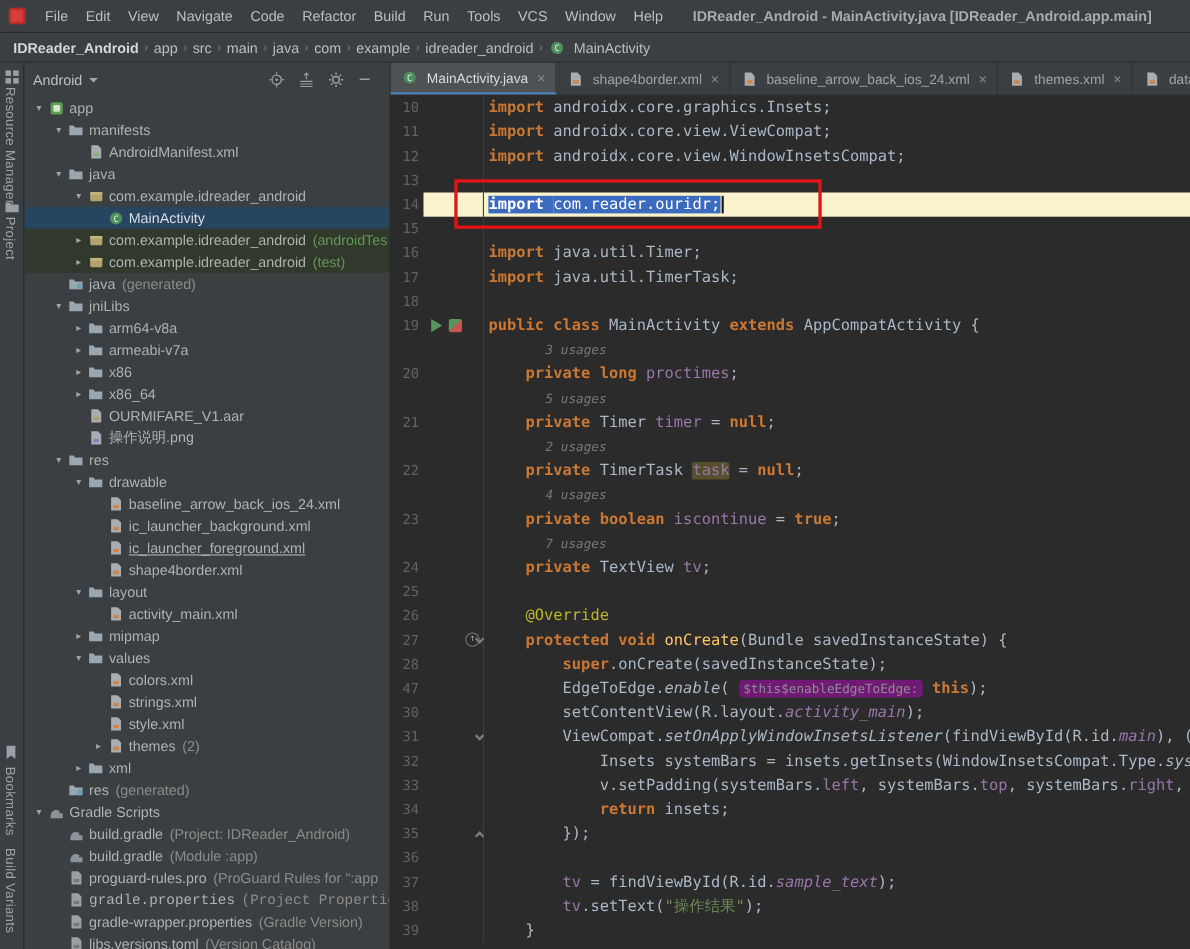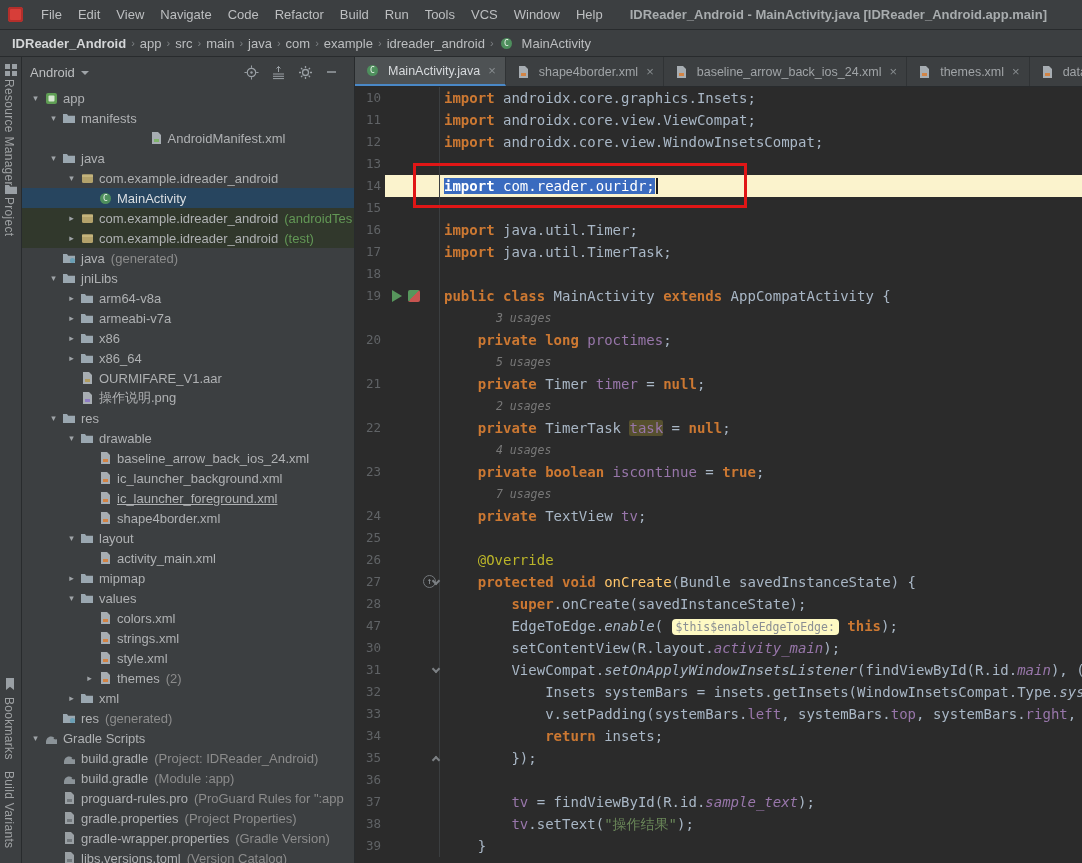--- a/index.html
+++ b/index.html
@@ -54,21 +54,21 @@
 .crow.caret .gict,.crow.caret .ctext{background:var(--caret_row,#fbf3cd)}
 .kw{color:var(--keyword,#cc7832);font-weight:bold}
 .fld{color:var(--field,#9876aa)}
 .itf{color:var(--field,#9876aa);font-style:italic}
 .itm{font-style:italic}
 .mth{color:var(--method,#ffc66b)}
 .ann{color:var(--annotation,#bbb529)}
 .str{color:var(--string,#6a8759)}
 .occ{background:var(--occurrence,#56502e);border-radius:2px}
 .sel{background:var(--selection,#3a6bbf);color:#fff}
-.chip{display:inline-block;background:#fef9c3;color:#8b8f93;border-radius:4px;font-size:11.5px;padding:0 4px;line-height:16px;vertical-align:middle}
+.chip{display:inline-block;background:#701a75;color:#8b8f93;border-radius:4px;font-size:11.5px;padding:0 4px;line-height:16px;vertical-align:middle}
 .caretbar{display:inline-block;width:2px;height:16px;background:#1c1c1c;vertical-align:text-bottom;margin-left:1px}
 .hintrow .ctext{color:var(--hint,#787878);font-size:11.5px;font-style:italic}
 .hintlbl{margin-left:52px}
 .runico{position:absolute;left:7px;top:5px;width:0;height:0;border-left:10px solid var(--run_green,#57965c);border-top:6px solid transparent;border-bottom:6px solid transparent}
 .runico2{position:absolute;left:23px;top:5px;width:12px;height:12px;border-radius:2px;background:linear-gradient(135deg,#57965c 50%,#c75450 50%)}
 .ovr{position:absolute;left:38px;top:4px;width:13px;height:13px;border:1px solid #75797d;border-radius:50%;color:#9aa0a5;font-size:9px;line-height:11px;text-align:center}
 .fold{position:absolute;left:48px;top:7px;width:6px;height:6px;border-right:2px solid #7c8084;border-bottom:2px solid #7c8084;transform:rotate(45deg)}
 .fold.up{transform:rotate(-135deg);top:10px}
 .redbox{position:absolute;left:58px;top:76px;width:334px;height:45px;border:3px solid var(--red_box,#e01616);z-index:6;pointer-events:none}
 </style>
@@ -218,21 +218,21 @@
           </div>
           <div class="trow" style="padding-left: 24px;">
             <span class="chev">▾</span>
             <span class="ticon-box">
               <svg width="14" height="12" viewBox="0 0 14 12">
                 <path d="M1 2h4l1.2 1.8H13V11H1z" fill="#9aa7b0"></path>
               </svg>
             </span>
             <span class="tlabel">manifests</span>
           </div>
-          <div class="trow" style="padding-left: 42px; justify-content: center;">
+          <div class="trow" style="padding-left: 42px;">
             <span class="chev"></span>
             <span class="ticon-box">
               <svg width="12" height="14" viewBox="0 0 12 14">
                 <path d="M2 1h6l3 3v9H2z" fill="#a7adb2"></path>
                 <rect x="4" y="8" width="5" height="3" fill="#7fb36a"></rect>
               </svg>
             </span>
             <span class="tlabel">AndroidManifest.xml</span>
           </div>
           <div class="trow" style="padding-left: 24px;">
@@ -554,21 +554,21 @@
             <span class="chev"></span>
             <span class="ticon-box">
               <svg width="12" height="14" viewBox="0 0 12 14">
                 <path d="M2 1h6l3 3v9H2z" fill="#9aa0a4"></path>
                 <rect x="4" y="8" width="5" height="3" fill="#72787c"></rect>
               </svg>
             </span>
             <span class="tlabel">proguard-rules.pro</span>
             <span class="tsuffix">(ProGuard Rules for ":app</span>
           </div>
-          <div class="trow" style="padding-left: 24px;">
+          <div class="trow" style="padding-left: 24px; font-family: Liberation Mono, monospace;">
             <span class="chev"></span>
             <span class="ticon-box">
               <svg width="12" height="14" viewBox="0 0 12 14">
                 <path d="M2 1h6l3 3v9H2z" fill="#9aa0a4"></path>
                 <rect x="4" y="8" width="5" height="3" fill="#72787c"></rect>
               </svg>
             </span>
             <span class="tlabel">gradle.properties</span>
             <span class="tsuffix">(Project Properties)</span>
           </div>

